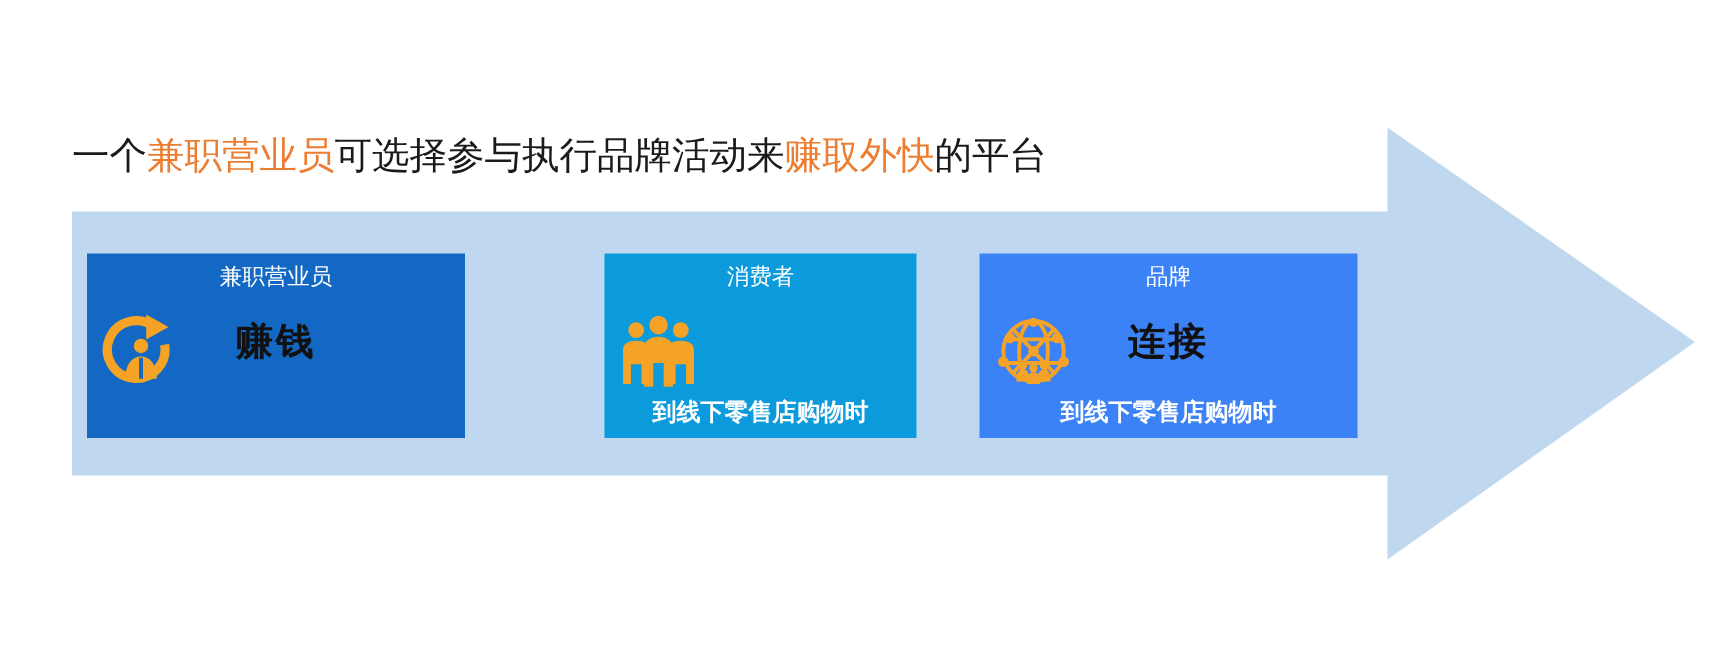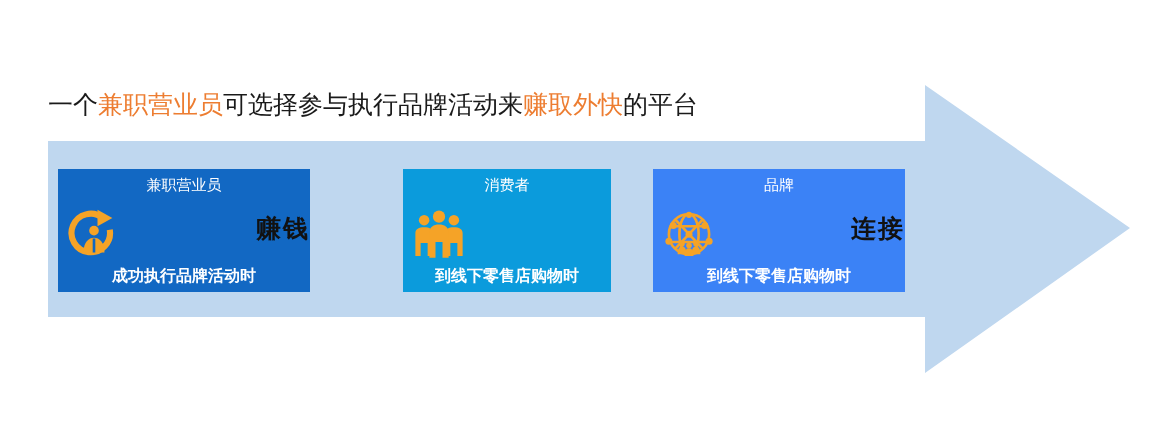--- a/index.html
+++ b/index.html
@@ -72,21 +72,21 @@
     color: #ffffff;
     font-size: 15px;
     line-height: 20px;
     font-weight: 400;
   }
   .card-main {
     position: absolute;
     top: 44px;
     left: 0;
     width: 100%;
-    text-align: right;
+    text-align: center;
     color: #111111;
     font-size: 25px;
     line-height: 32px;
     font-weight: 700;
     letter-spacing: 2px;
   }
   .card-foot {
     position: absolute;
     bottom: 5px;
     left: 0;
@@ -128,21 +128,20 @@
         <g fill="none" stroke="#F5A327" stroke-width="7" stroke-linecap="butt">
           <path d="M50 26 A22 22 0 1 1 42 12.5"></path>
         </g>
         <polygon points="36,3 53,12.5 36,22" fill="#F5A327"></polygon>
         <circle cx="32" cy="27" r="5.5" fill="#F5A327"></circle>
         <path d="M20 52 C20 40 26 35 32 35 C38 35 44 40 44 52 Z" fill="#F5A327"></path>
         <rect x="30.5" y="36" width="3" height="16" fill="#1268C3"></rect>
       </svg>
     </div>
     <div class="card-main">赚钱</div>
-    <div class="card-foot">成功执行品牌活动时</div>
   </div>
 
   <div class="card card-2">
     <div class="card-head">消费者</div>
     <div class="card-icon">
       <svg viewBox="0 0 64 64">
         <g fill="#F5A327">
 
           <circle cx="15" cy="15" r="6"></circle>
           <path d="M5 56 L5 30 C5 25 9 23 15 23 C21 23 25 25 25 30 L25 56 L19 56 L19 41 L11 41 L11 56 Z"></path>

